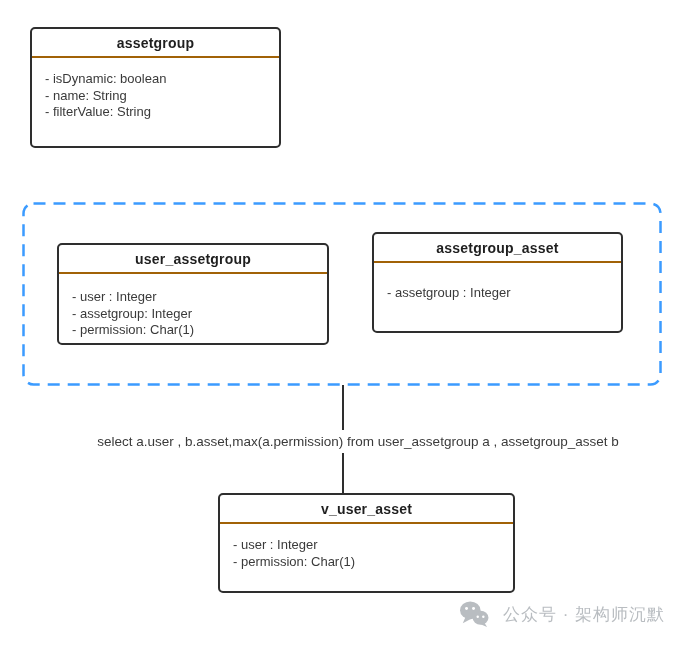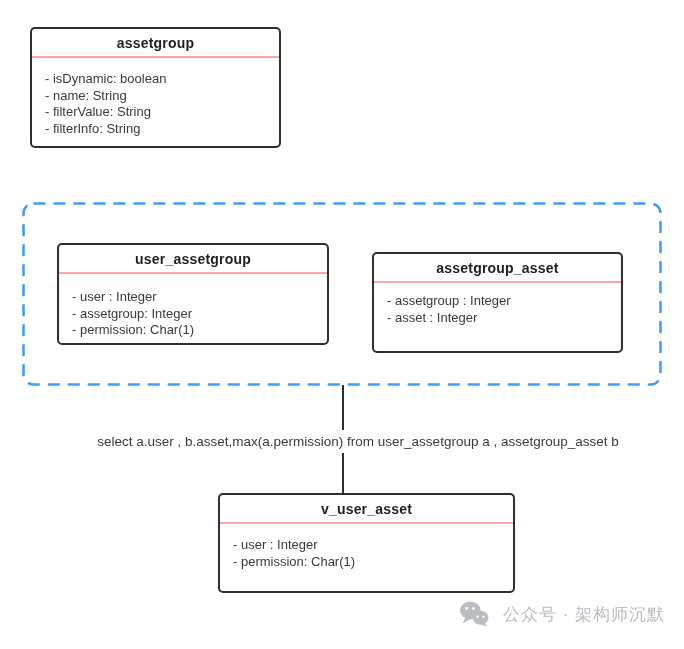--- a/index.html
+++ b/index.html
@@ -17,39 +17,39 @@
     border: 2px solid #2e2e2e;
     border-radius: 5px;
     z-index: 3;
   }
   .class-title {
     font-weight: bold;
     font-size: 14px;
     color: #1f1f1f;
     text-align: center;
     padding: 6px 4px 5px 4px;
-    border-bottom: 2px solid #fca5a5;
+    border-bottom: 2px solid #a16207;
     letter-spacing: 0.2px;
   }
   .class-fields { padding: 13px 10px 8px 13px; }
   .class-field {
     font-size: 13px;
     color: #3a3a3a;
     line-height: 16.5px;
     white-space: nowrap;
   }
 
   #box-assetgroup      { left: 30px;  top: 27px;  width: 251px; height: 121px; }
   #box-user-assetgroup { left: 57px;  top: 243px; width: 272px; height: 102px; }
-  #box-assetgroup-asset{ left: 372px; top: 252px; width: 251px; height: 101px; }
+  #box-assetgroup-asset{ left: 372px; top: 232px; width: 251px; height: 101px; }
   #box-v-user-asset    { left: 218px; top: 493px; width: 297px; height: 100px; }
 
   #box-user-assetgroup .class-fields,
   #box-assetgroup-asset .class-fields { padding-top: 15px; }
-  #box-assetgroup-asset .class-fields { padding-top: 10px; }
+  #box-assetgroup-asset .class-fields { padding-top: 22px; }
 
   
   #dashed-container {
     position: absolute;
     left: 22px; top: 202px;
     width: 640px; height: 184px;
     z-index: 1;
   }
 
   
@@ -106,42 +106,40 @@
 <body>
 
 <div class="canvas">
 
   <div class="class-box" id="box-assetgroup">
     <div class="class-title">assetgroup</div>
     <div class="class-fields">
       <div class="class-field">- isDynamic: boolean</div>
       <div class="class-field">- name: String</div>
       <div class="class-field">- filterValue: String</div>
-      <div class="class-field">- filterInfo: String</div>
     </div>
   </div>
 
   <svg id="dashed-container" viewBox="0 0 640 184" xmlns="http://www.w3.org/2000/svg">
     <rect x="1.5" y="1.5" width="637" height="181" rx="10" ry="10" fill="none" stroke="#3b9bff" stroke-width="2.5" stroke-dasharray="12 8"></rect>
   </svg>
 
   <div class="class-box" id="box-user-assetgroup">
     <div class="class-title">user_assetgroup</div>
     <div class="class-fields">
       <div class="class-field">- user : Integer</div>
       <div class="class-field">- assetgroup: Integer</div>
       <div class="class-field">- permission: Char(1)</div>
     </div>
   </div>
 
   <div class="class-box" id="box-assetgroup-asset">
     <div class="class-title">assetgroup_asset</div>
     <div class="class-fields">
       <div class="class-field">- assetgroup : Integer</div>
-      <div class="class-field">- asset : Integer</div>
     </div>
   </div>
 
   <div id="arrow-line"></div>
   <svg id="arrow-head" viewBox="0 0 20 21" xmlns="http://www.w3.org/2000/svg">
     <polygon points="2,1.5 18,1.5 10,19.5" fill="#ffffff" stroke="#2e2e2e" stroke-width="2" stroke-linejoin="miter"></polygon>
   </svg>
 
   <div id="sql-annotation">
     <span class="sql-line">select a.user , b.asset,max(a.permission) from user_assetgroup a , assetgroup_asset b</span><br>

